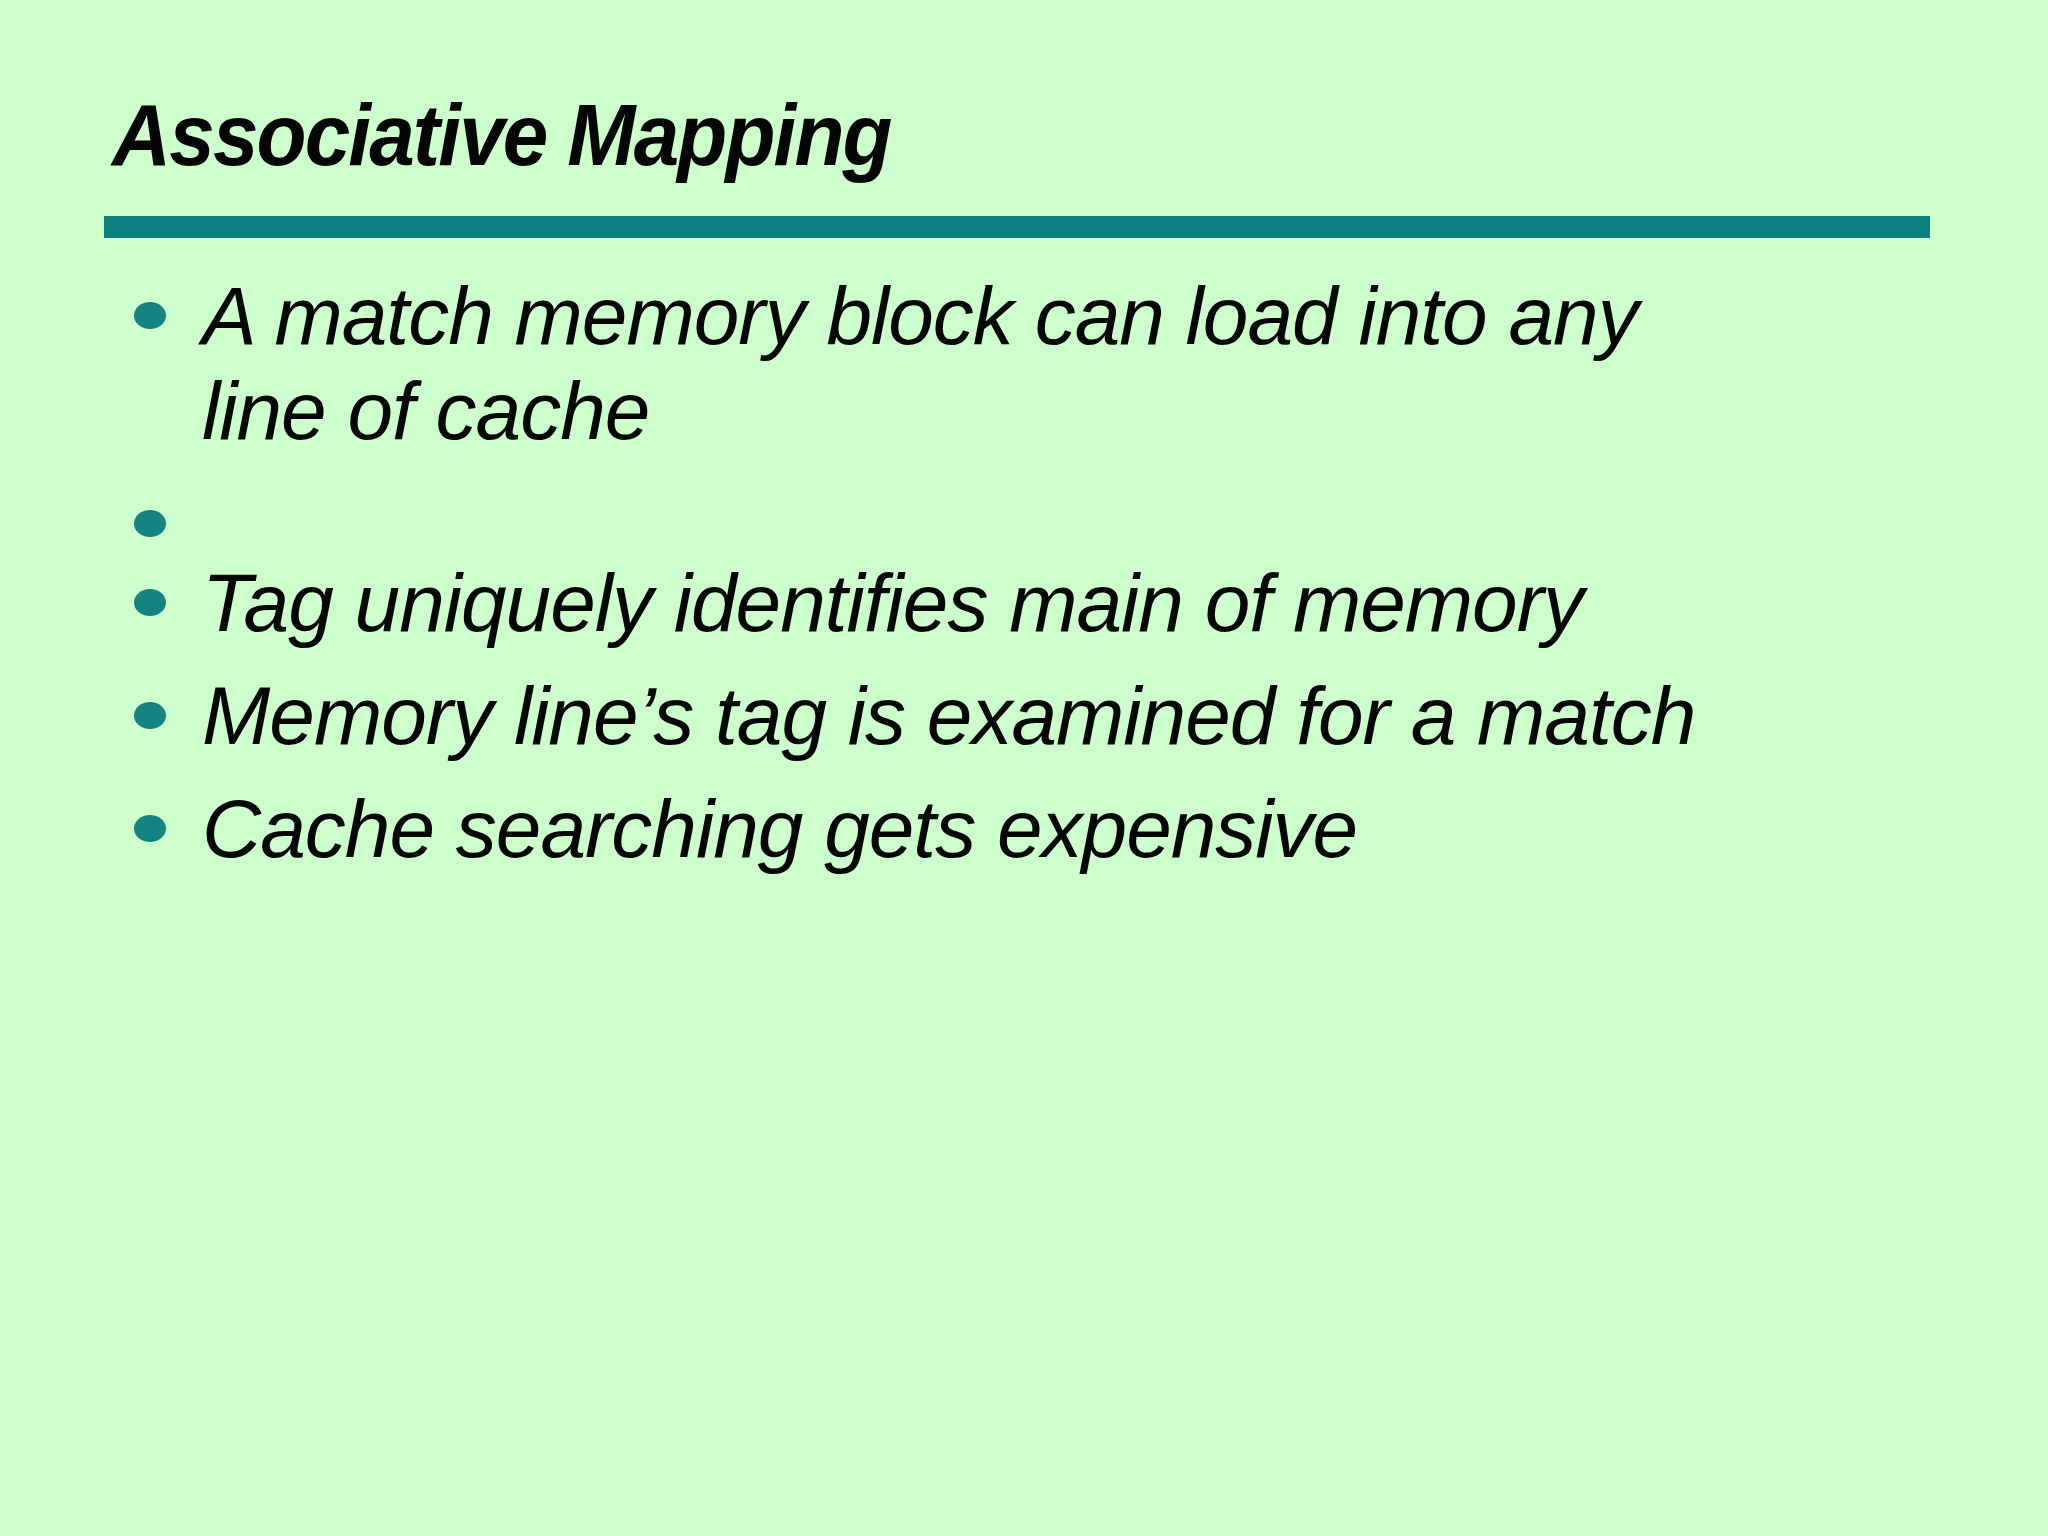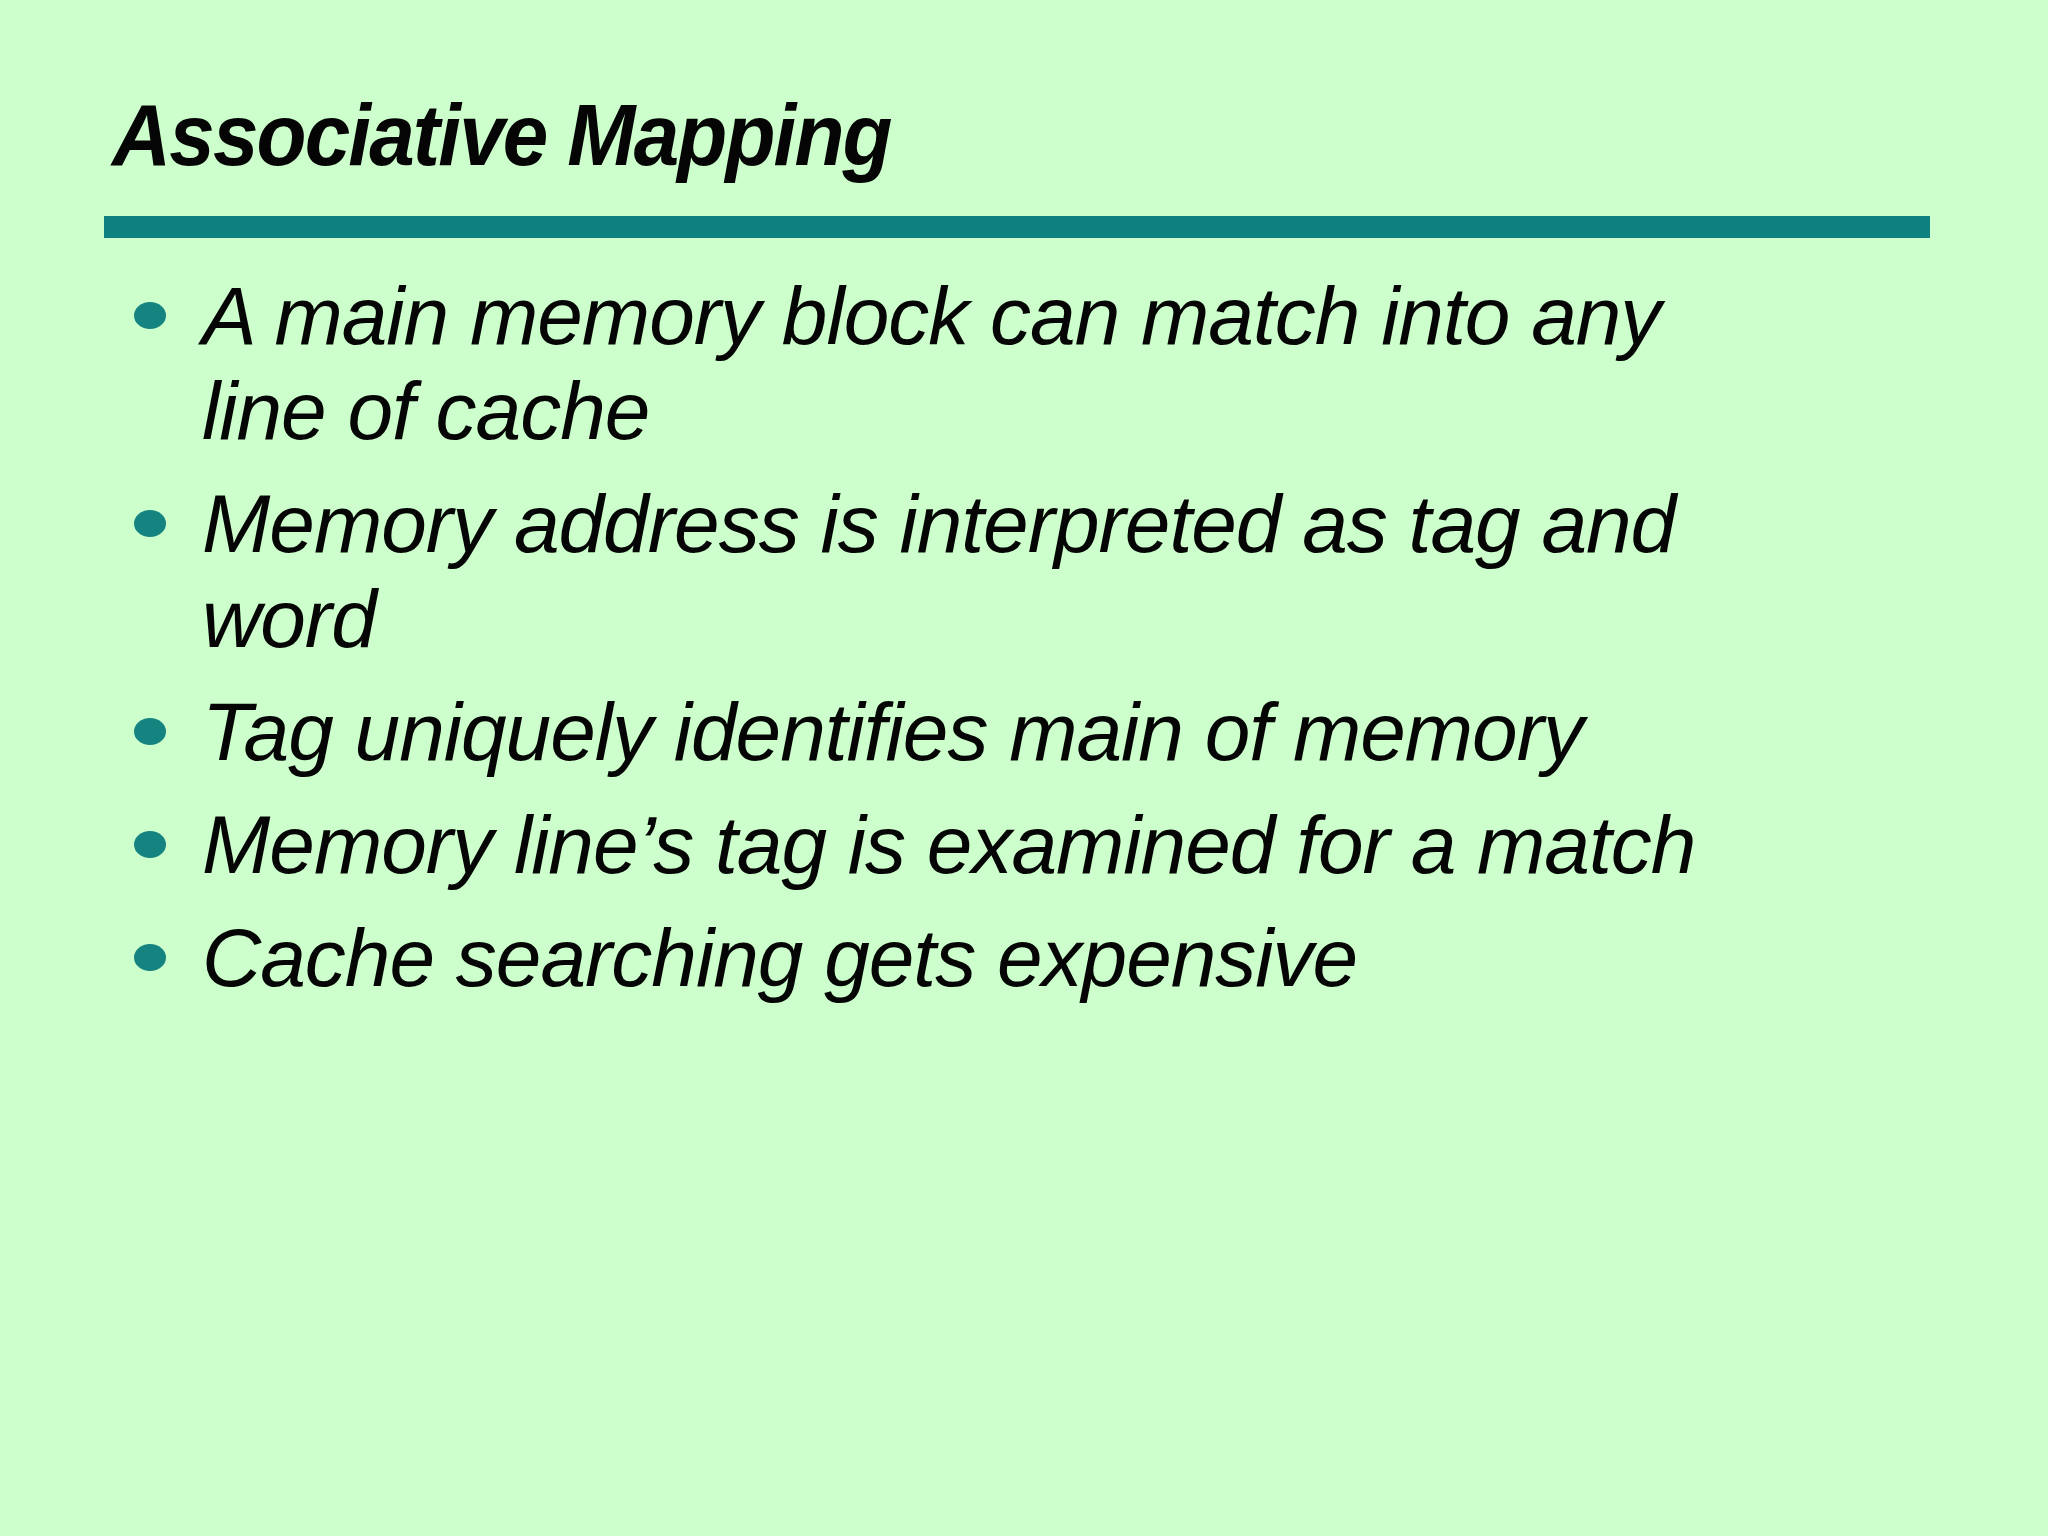--- a/index.html
+++ b/index.html
@@ -80,27 +80,25 @@
 <body>
 
 <div class="slide">
   <h1 class="slide-title">Associative Mapping</h1>
 
   <div class="title-rule"></div>
 
   <ul class="bullet-list">
       <li class="bullet-item">
         <span class="dot"></span>
-        <span class="btext">A main memory block can match into any
+        <span class="btext">A match memory block can load into any
 line of cache</span>
       </li>
       <li class="bullet-item">
         <span class="dot"></span>
-        <span class="btext">Memory address is interpreted as tag and
-word</span>
       </li>
       <li class="bullet-item">
         <span class="dot"></span>
         <span class="btext">Tag uniquely identifies main of memory</span>
       </li>
       <li class="bullet-item">
         <span class="dot"></span>
         <span class="btext">Memory line’s tag is examined for a match</span>
       </li>
       <li class="bullet-item">

